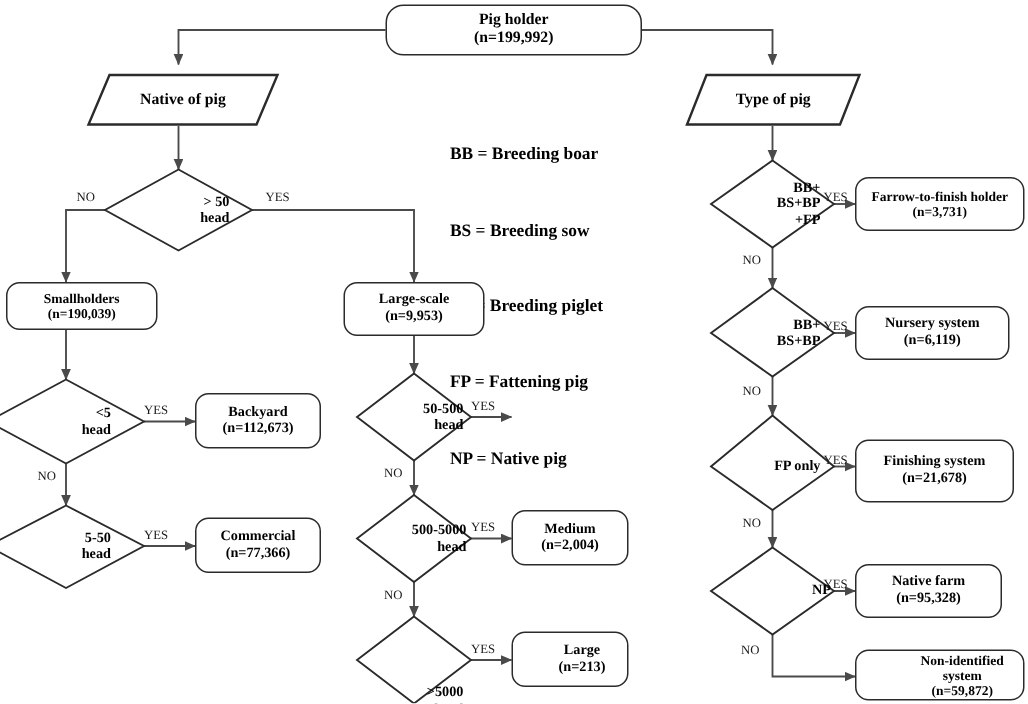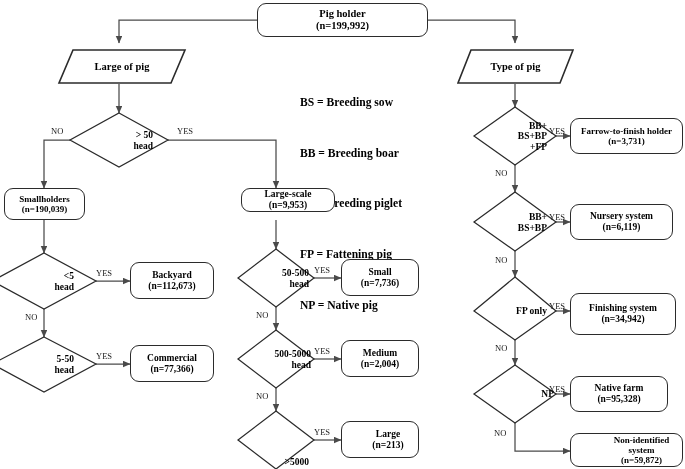--- a/index.html
+++ b/index.html
@@ -107,35 +107,35 @@
       <polygon points="276,249 314,278 276,307 238,278"></polygon>
       <polygon points="276,330 314,359 276,388 238,359"></polygon>
       <polygon points="276,411 314,440 276,469 238,440"></polygon>
       <polygon points="515,107 556,136 515,165 474,136"></polygon>
       <polygon points="515,192 556,222 515,251 474,222"></polygon>
       <polygon points="515,277 556,311 515,340 474,311"></polygon>
       <polygon points="515,365 556,394 515,423 474,394"></polygon>
     </g>
   </svg>
 
-  <div class="node rrect" style="left:257px;top:3px;width:171px;height:34px;font-size:10.5px;">
+  <div class="node rrect" style="left:257px;top:3px;width:171px;height:34px;font-size:10.5px;border-radius:12px;">
     <span class="ln1">Pig holder</span>
     <span class="ln2">(n=199,992)</span>
   </div>
 
   <div class="legend" style="left:300px;top:61px;">
+    <div>BB = Breeding boar</div>
     <div>BS = Breeding sow</div>
-    <div>BB = Breeding boar</div>
     <div>BP = Breeding piglet</div>
     <div>FP = Fattening pig</div>
     <div>NP = Native pig</div>
   </div>
 
   <div class="node para" style="left:59px;top:50px;width:126px;height:33px;font-size:10.5px;">
-    <span>Large of pig</span>
+    <span>Native of pig</span>
   </div>
   <div class="node para" style="left:458px;top:50px;width:115px;height:33px;font-size:10.5px;">
     <span>Type of pig</span>
   </div>
 
   <div class="node diamond" style="left:85px;top:126px;width:68px;height:29px;font-size:9.5px;">
     <span>&gt; 50</span>
     <span>head</span>
   </div>
 
@@ -176,44 +176,40 @@
   </div>
 
   <div class="node diamond" style="left:483px;top:303px;width:64px;height:16px;font-size:9.5px;">
     <span>FP only</span>
   </div>
 
   <div class="node diamond" style="left:490px;top:386px;width:64px;height:16px;font-size:9.5px;">
     <span>NP</span>
   </div>
 
-  <div class="node rrect" style="left:4px;top:188px;width:81px;height:32px;font-size:9px;">
+  <div class="node rrect" style="left:4px;top:188px;width:101px;height:32px;font-size:9px;">
     <span>Smallholders</span>
     <span>(n=190,039)</span>
   </div>
 
-  <div class="node rrect" style="left:229px;top:188px;width:94px;height:24px;font-size:9.5px;margin-left:12px;">
+  <div class="node rrect" style="left:229px;top:188px;width:94px;height:36px;font-size:9.5px;">
     <span>Large-scale</span>
     <span>(n=9,953)</span>
   </div>
 
   <div class="node rrect" style="left:130px;top:262px;width:84px;height:37px;font-size:9.5px;">
     <span>Backyard</span>
     <span>(n=112,673)</span>
   </div>
 
   <div class="node rrect" style="left:130px;top:345px;width:84px;height:37px;font-size:9.5px;">
     <span>Commercial</span>
     <span>(n=77,366)</span>
   </div>
 
-  <div class="node rrect" style="left:341px;top:259px;width:78px;height:37px;font-size:9.5px;">
-    <span>Small</span>
-    <span>(n=7,736)</span>
-  </div>
 
   <div class="node rrect" style="left:341px;top:340px;width:78px;height:37px;font-size:9.5px;">
     <span>Medium</span>
     <span>(n=2,004)</span>
   </div>
 
   <div class="node rrect" style="left:341px;top:421px;width:78px;height:37px;font-size:9.5px;padding-left:16px;">
     <span>Large</span>
     <span>(n=213)</span>
   </div>
@@ -223,21 +219,21 @@
     <span>(n=3,731)</span>
   </div>
 
   <div class="node rrect" style="left:570px;top:204px;width:103px;height:36px;font-size:9.5px;text-align:center;">
     <span>Nursery system</span>
     <span>(n=6,119)</span>
   </div>
 
   <div class="node rrect" style="left:570px;top:293px;width:106px;height:42px;font-size:9.5px;">
     <span>Finishing system</span>
-    <span>(n=34,942)</span>
+    <span>(n=21,678)</span>
   </div>
 
   <div class="node rrect" style="left:570px;top:376px;width:98px;height:36px;font-size:9.5px;">
     <span>Native farm</span>
     <span>(n=95,328)</span>
   </div>
 
   <div class="node rrect" style="left:570px;top:433px;width:113px;height:34px;font-size:9px;padding-left:30px;">
     <span>Non-identified system</span>
     <span>(n=59,872)</span>

